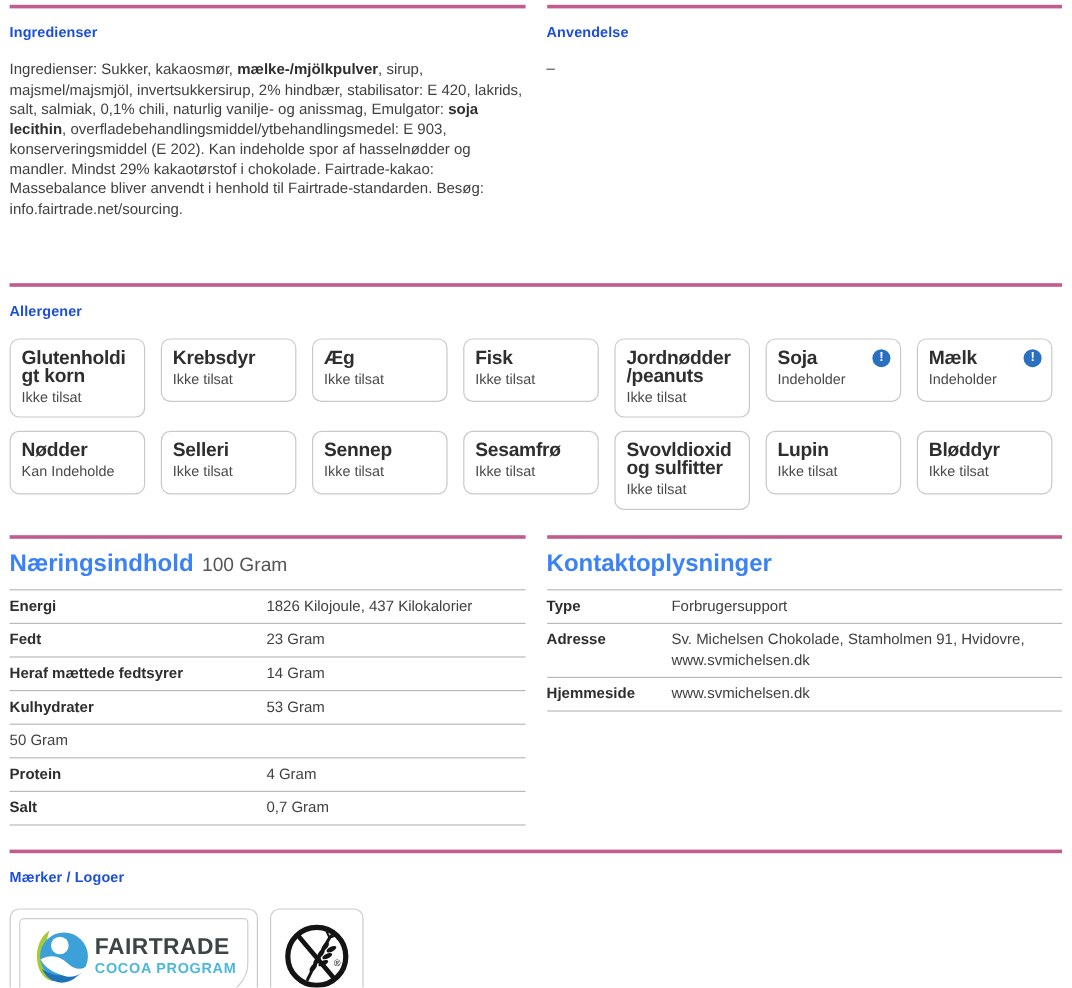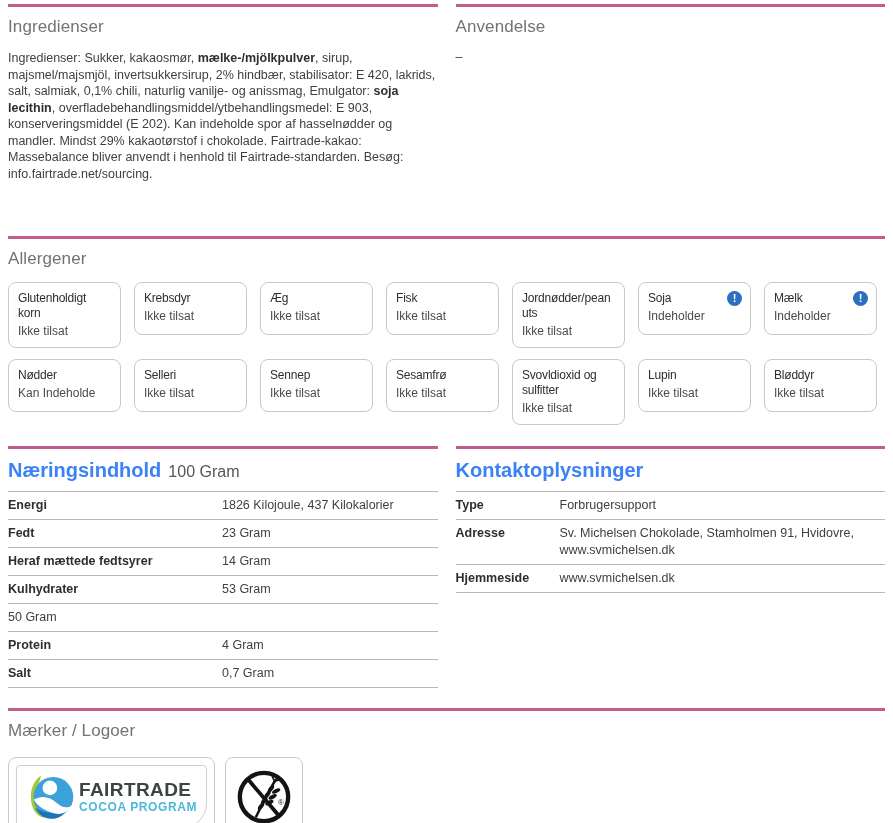--- a/index.html
+++ b/index.html
@@ -7,21 +7,21 @@
   body {
     width:893px; height:823px; overflow:hidden;
     font-family:"Liberation Sans", sans-serif;
     color:#3f3f3f; font-size:12.5px;
   }
   .page { padding:0 8px; }
 
   
   .accent-rule { border:0; border-top:3px solid #c05c8e; margin:0; }
   h2.sec-title {
-    font-size:17px; line-height:20px; font-weight:normal; color:#737373;
+    font-size:12px; line-height:20px; font-weight:bold; color:#1d4ed8;
     margin:10px 0 13px 0; letter-spacing:.1px;
   }
   .gray-rule { border:0; border-top:1px solid #b9b9b9; margin:0; }
 
   
   .top-row { display:flex; gap:18px; margin-top:4px; min-height:232px; }
   .top-col { flex:1 1 0; border-top:3px solid #c05c8e; }
   .ingredients-text { margin:0; line-height:16.5px; color:#3f3f3f; }
   .ingredients-text .b { font-weight:bold; color:#2e2e2e; }
   .usage-text { margin:0; color:#3f3f3f; }
@@ -34,21 +34,21 @@
   .temp-values { color:#6b6b6b; display:flex; gap:14px; }
 
   
   .allergen-grid { display:flex; flex-wrap:wrap; gap:11px 13px; align-items:flex-start; }
   .al-card {
     position:relative; width:113px; min-height:53px;
     border:1px solid #c9c9c9; border-radius:8px;
     padding:8px 9px; background:#fff;
   }
   .al-name {
-    font-weight:normal; color:#2e2e2e; font-size:12px; line-height:15px;
+    font-weight:bold; color:#2e2e2e; font-size:16px; line-height:15px;
     letter-spacing:-.2px; overflow-wrap:break-word; word-break:break-word;
     display:block; padding-right:2px;
   }
   .al-card.flagged .al-name { padding-right:18px; }
   .al-status { margin-top:2px; color:#4a4a4a; font-size:12px; line-height:16px; }
   .al-alert {
     position:absolute; top:8px; right:8px; width:15px; height:15px;
     border-radius:50%; background:#2a6fc0; color:#fff; font-size:11px;
     font-weight:bold; text-align:center; line-height:15px;
   }

